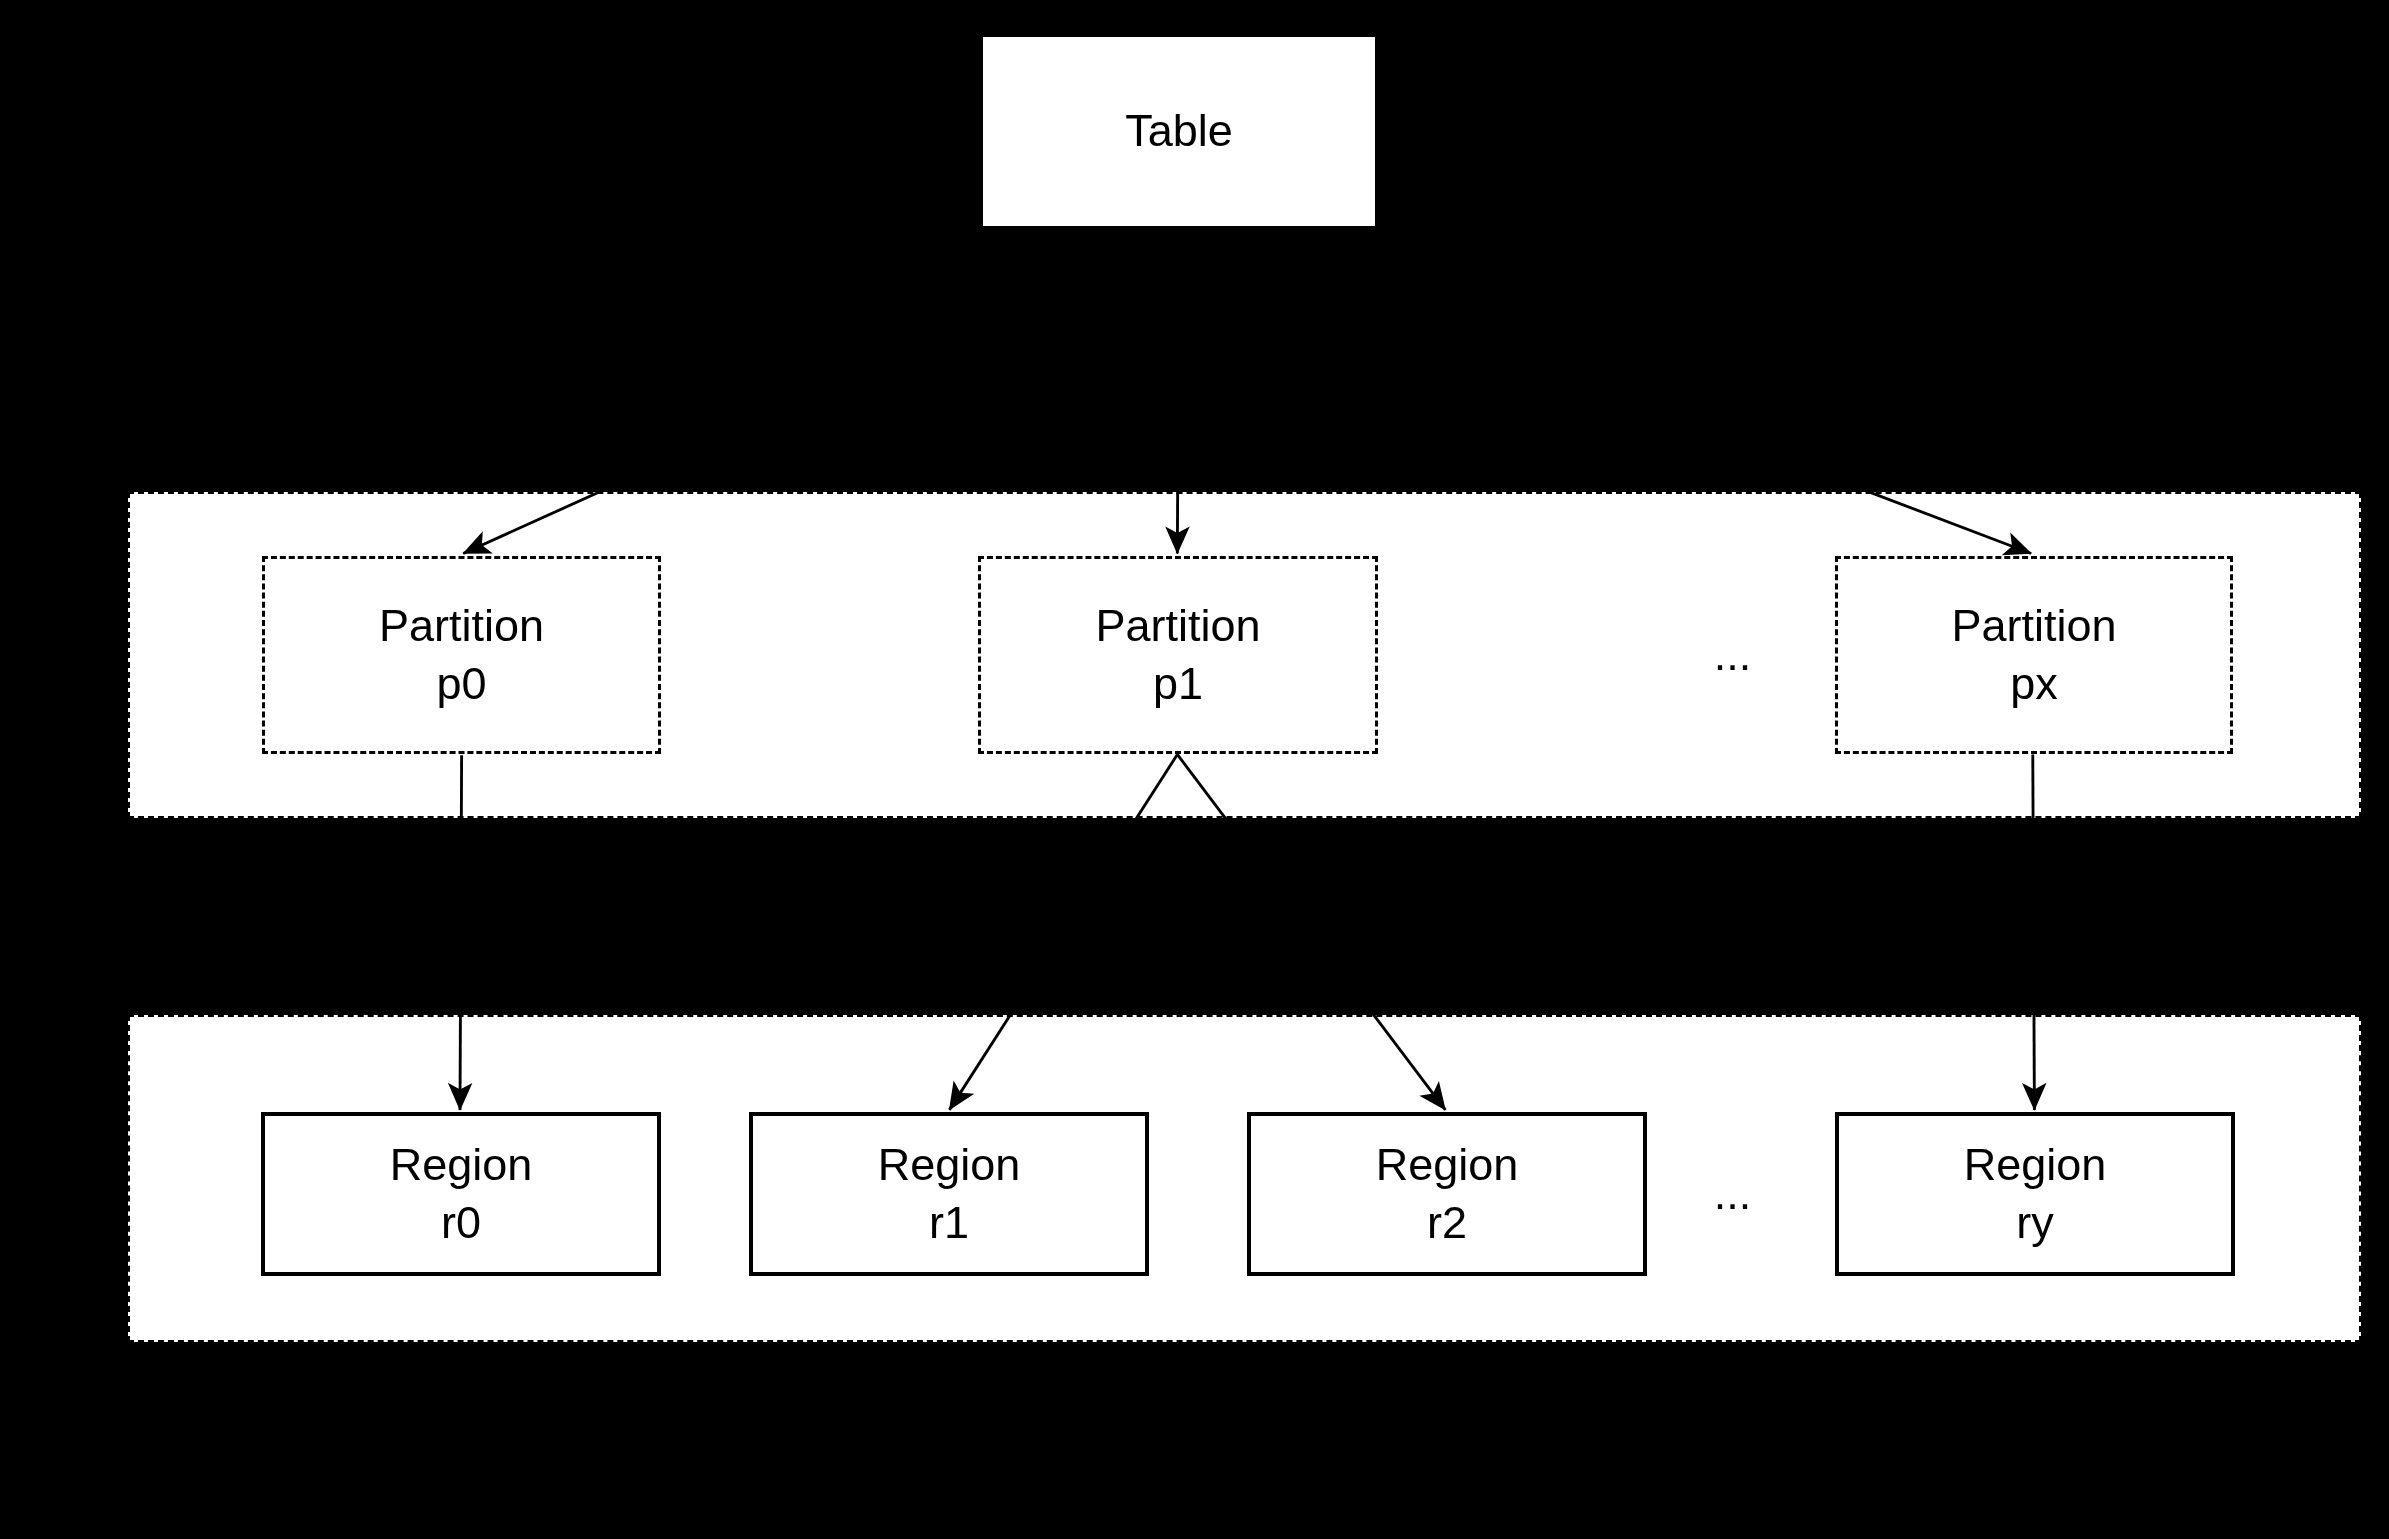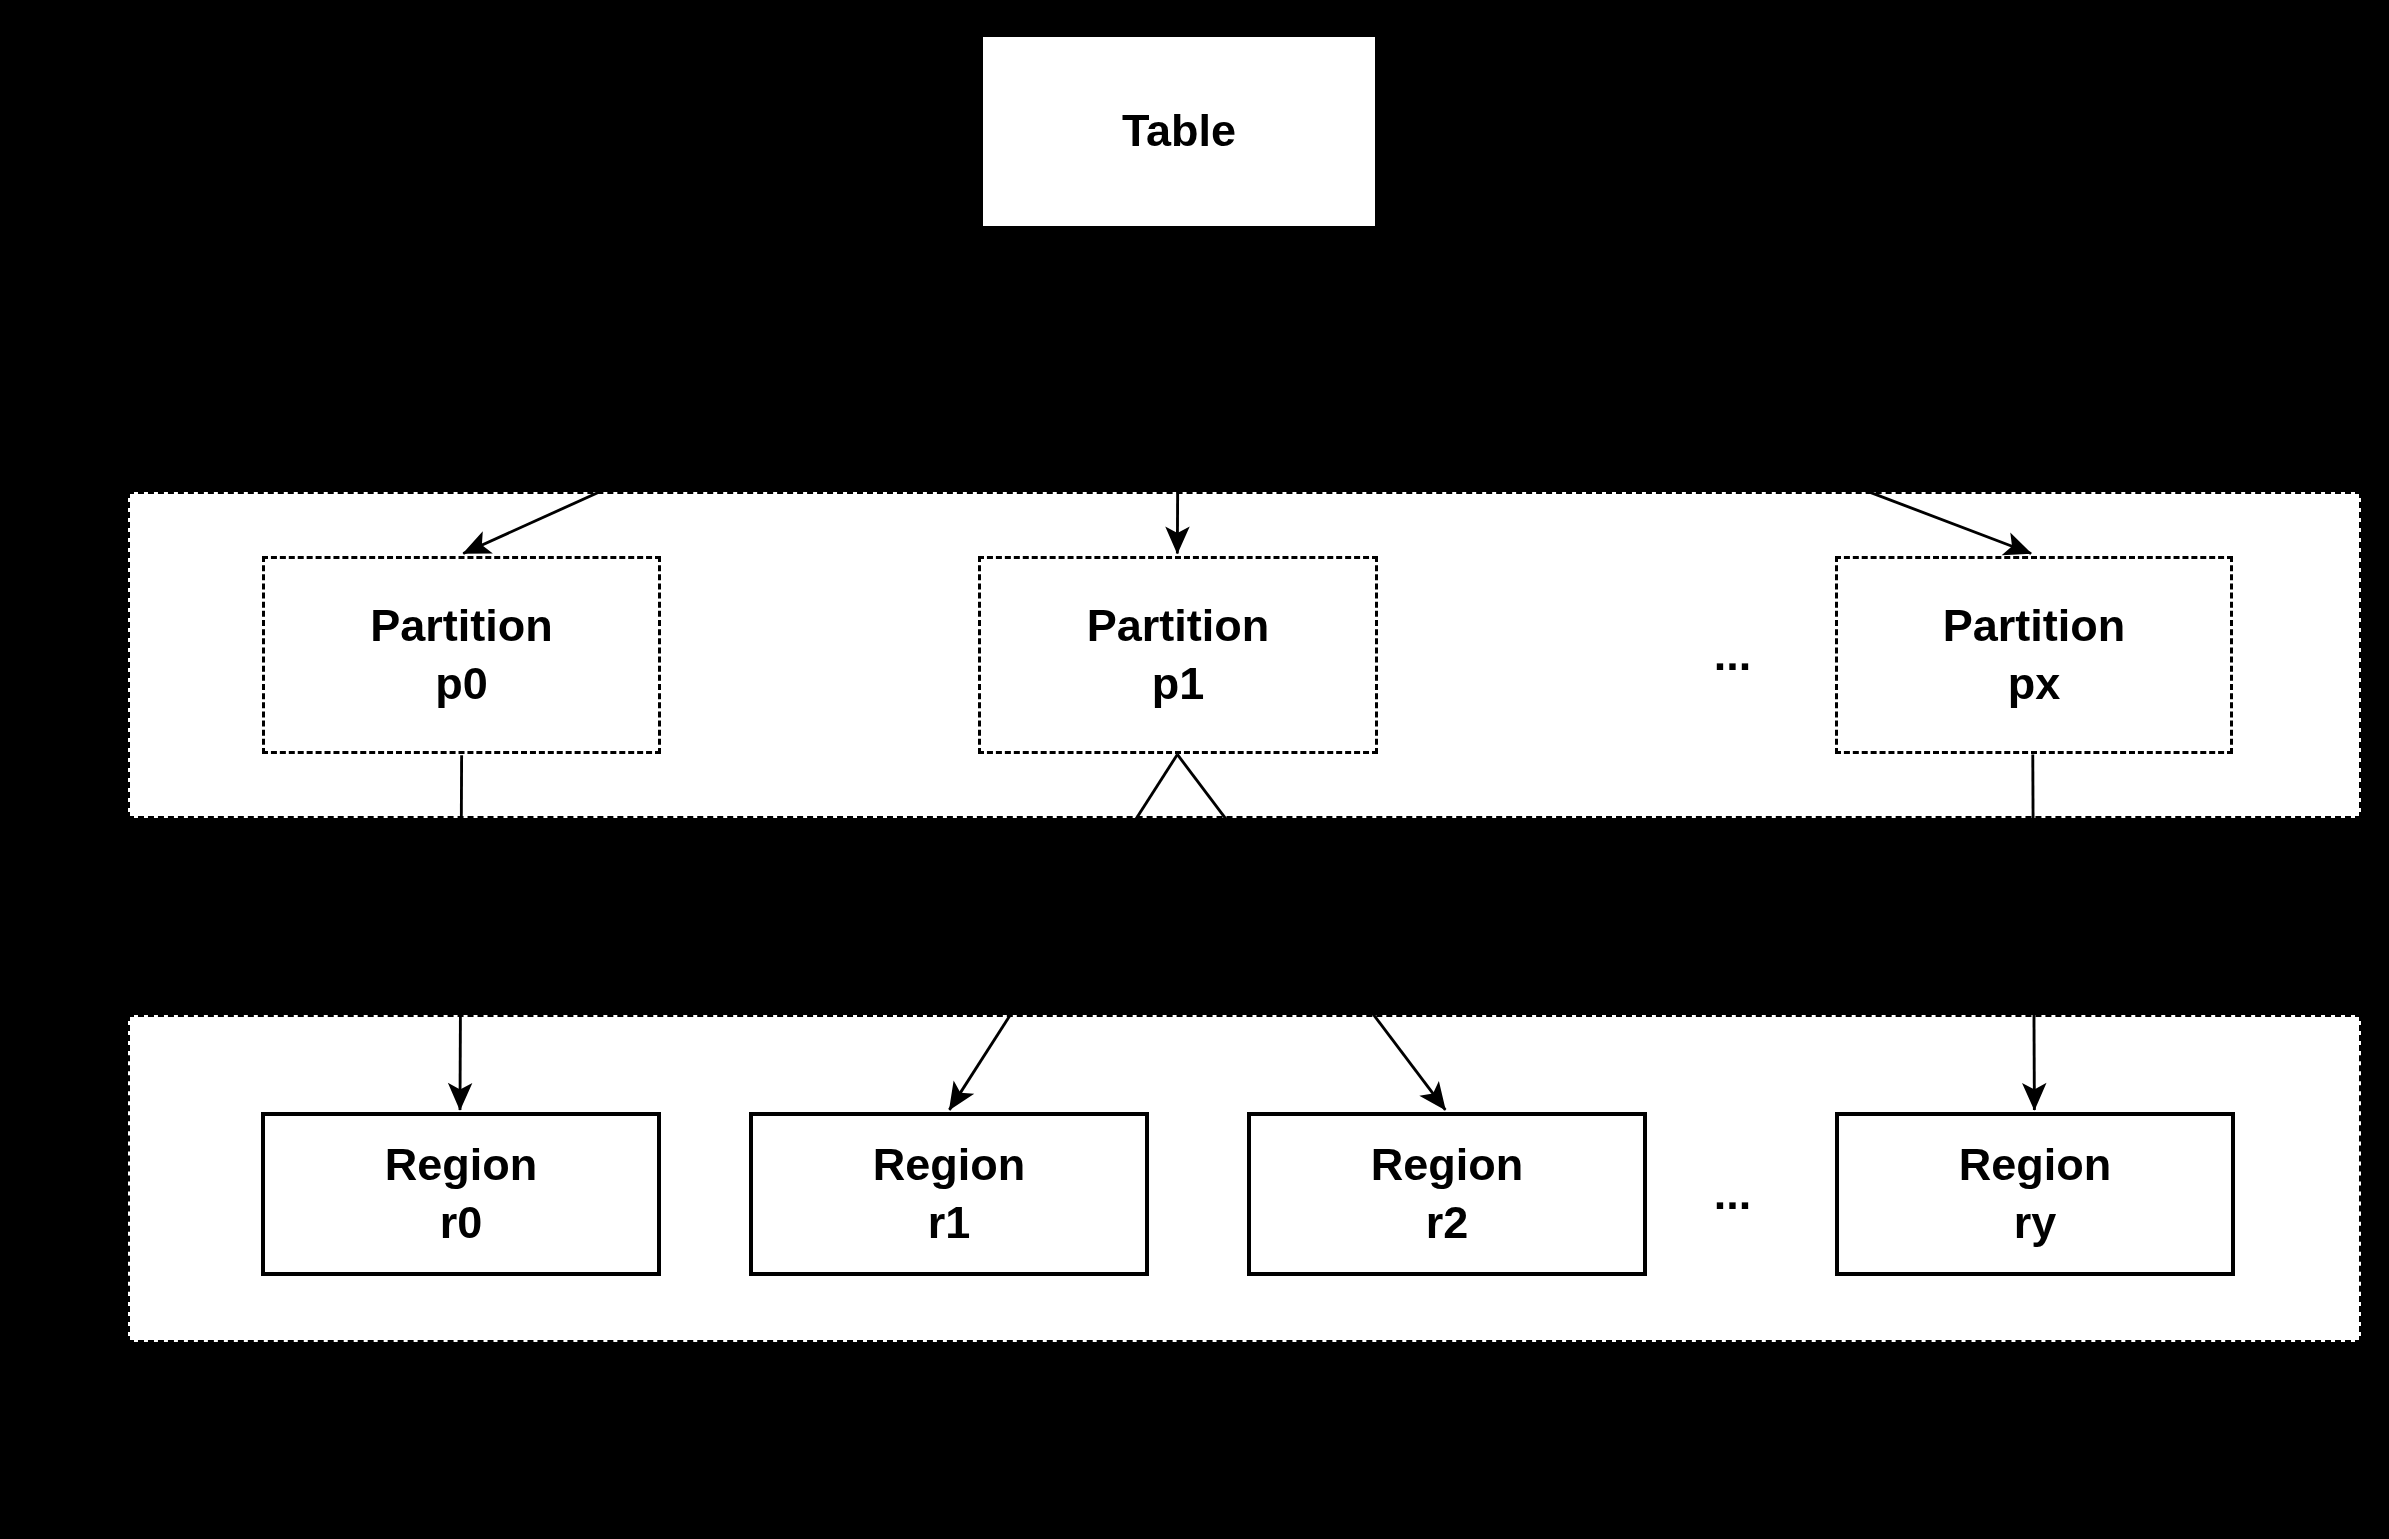--- a/index.html
+++ b/index.html
@@ -8,21 +8,20 @@
     background: #000000;
   }
   .stage {
     position: relative;
     width: 2389px;
     height: 1540px;
     background: #000000;
     font-family: "Liberation Sans", sans-serif;
     color: #000000;
     overflow: hidden;
-    font-weight: bold;
   }
   .container {
     position: absolute;
     background: #ffffff;
     border: 2.5px dashed #000000;
     box-sizing: border-box;
     z-index: 1;
   }
   .node {
     position: absolute;

